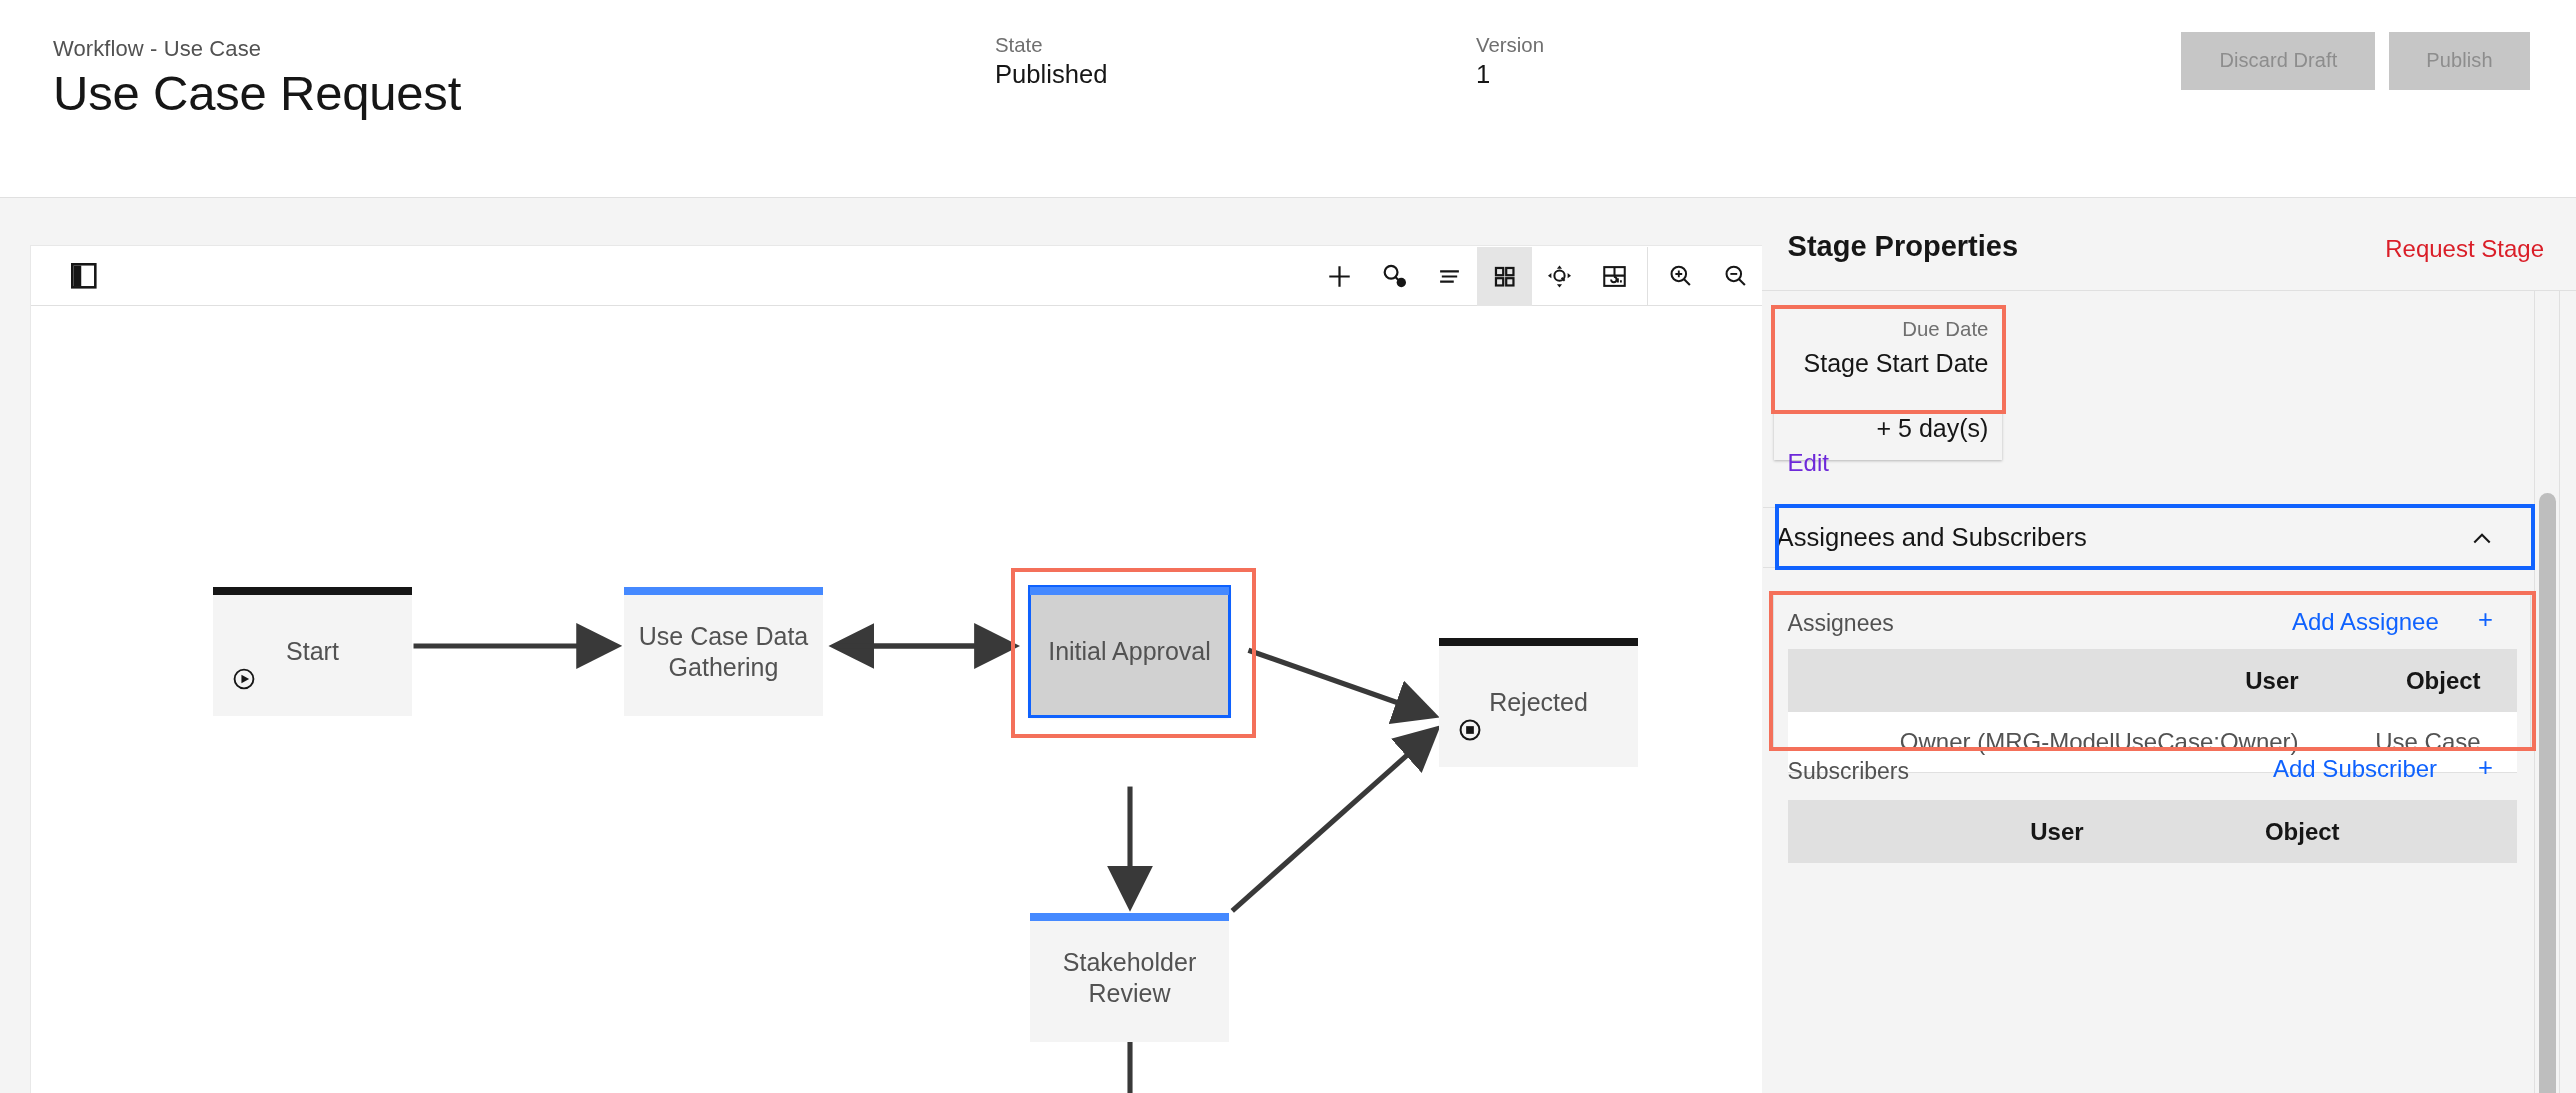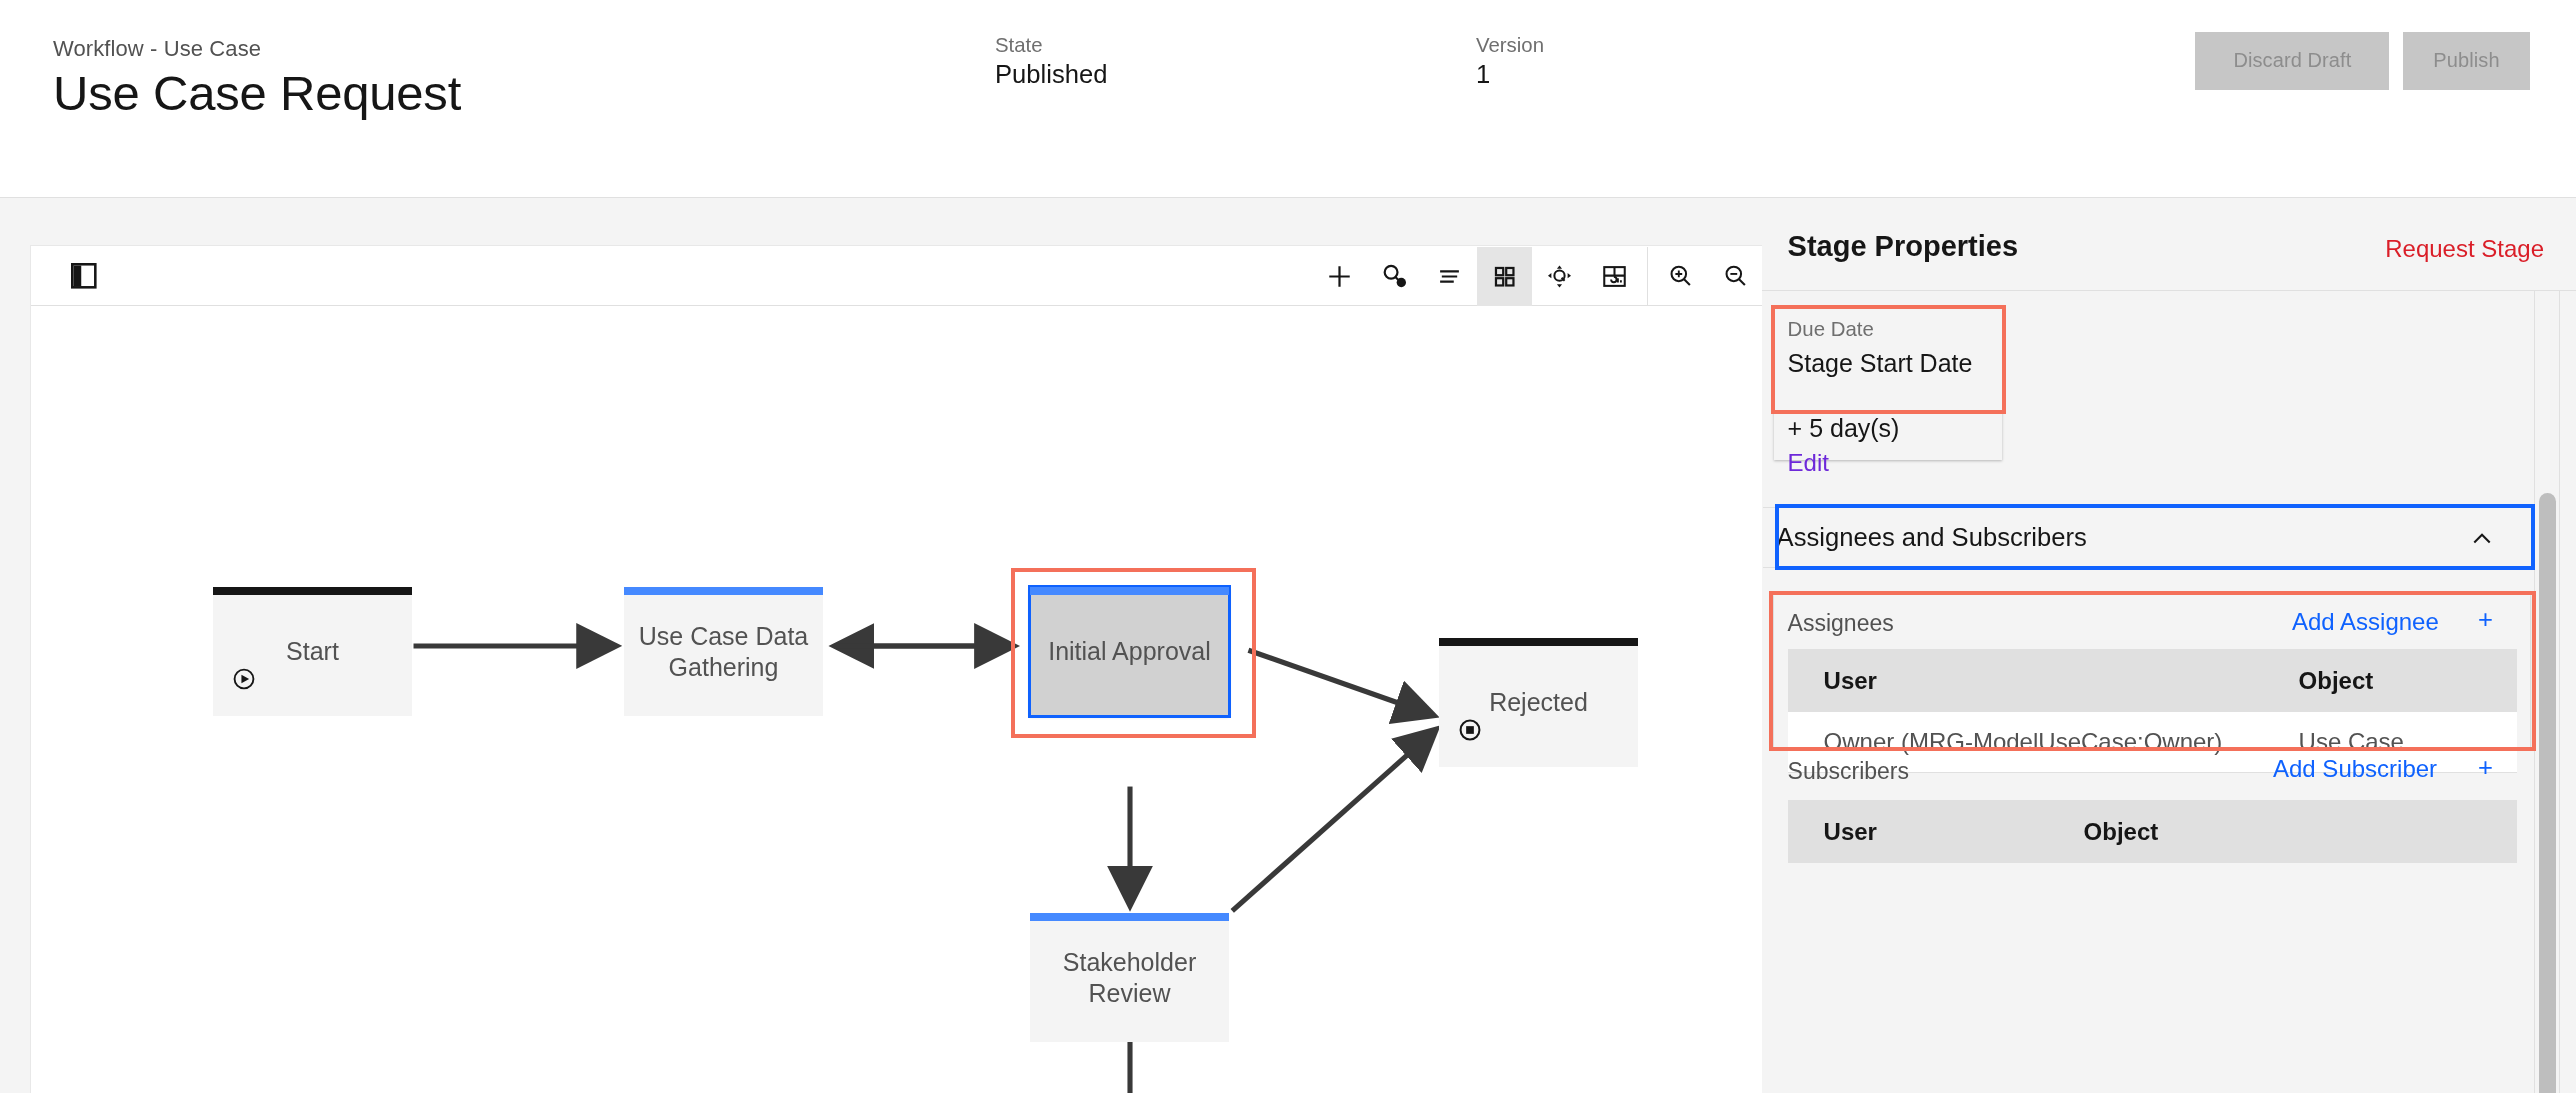--- a/index.html
+++ b/index.html
@@ -32,21 +32,21 @@
   .meta-version { left:1476px; }
 
   .hdr-actions { position:absolute; right:46px; top:31.5px; display:flex; gap:13.6px; }
   .btn-disabled {
     background:#c6c6c6; color:#8d8d8d; border:none;
     font-size:20px; font-family:"Liberation Sans", sans-serif;
     height:58px; display:flex; align-items:center; justify-content:center;
     cursor:not-allowed; letter-spacing:0.1px;
   }
   .btn-discard { width:194px; }
-  .btn-publish { width:127px; }
+  .btn-publish { width:141px; }
 
   
   .body-area { position:absolute; left:0; top:198px; width:2576px; height:895px; background:#f4f4f4; }
 
   
   .canvas-card {
     position:absolute; left:30px; top:47px; width:1732px; height:848px;
     background:#ffffff; border:0.9px solid #e8e8e8; border-bottom:none; border-right:none;
   }
   .canvas-toolbar {
@@ -90,20 +90,21 @@
   
   .annot {
     position:absolute; border:4.3px solid #f4705a; pointer-events:none; z-index:60;
   }
   .annot-blue { position:absolute; border:4.3px solid #0f62fe; pointer-events:none; z-index:60; }
 
   
   .props-panel {
     position:absolute; left:1762px; top:0; width:814px; height:895px;
     background:#f4f4f4;
+    text-align:right;
   }
   .props-header { position:absolute; left:0; top:0; width:814px; height:92px; }
   .props-title {
     position:absolute; left:25.6px; top:32px; font-size:29px; font-weight:700; color:#161616;
   }
   .delete-stage {
     position:absolute; right:32px; top:37px; font-size:24px; color:#da1e28; cursor:pointer;
   }
   .props-scroll {
     position:absolute; left:0; top:92px; width:814px; height:803px;

